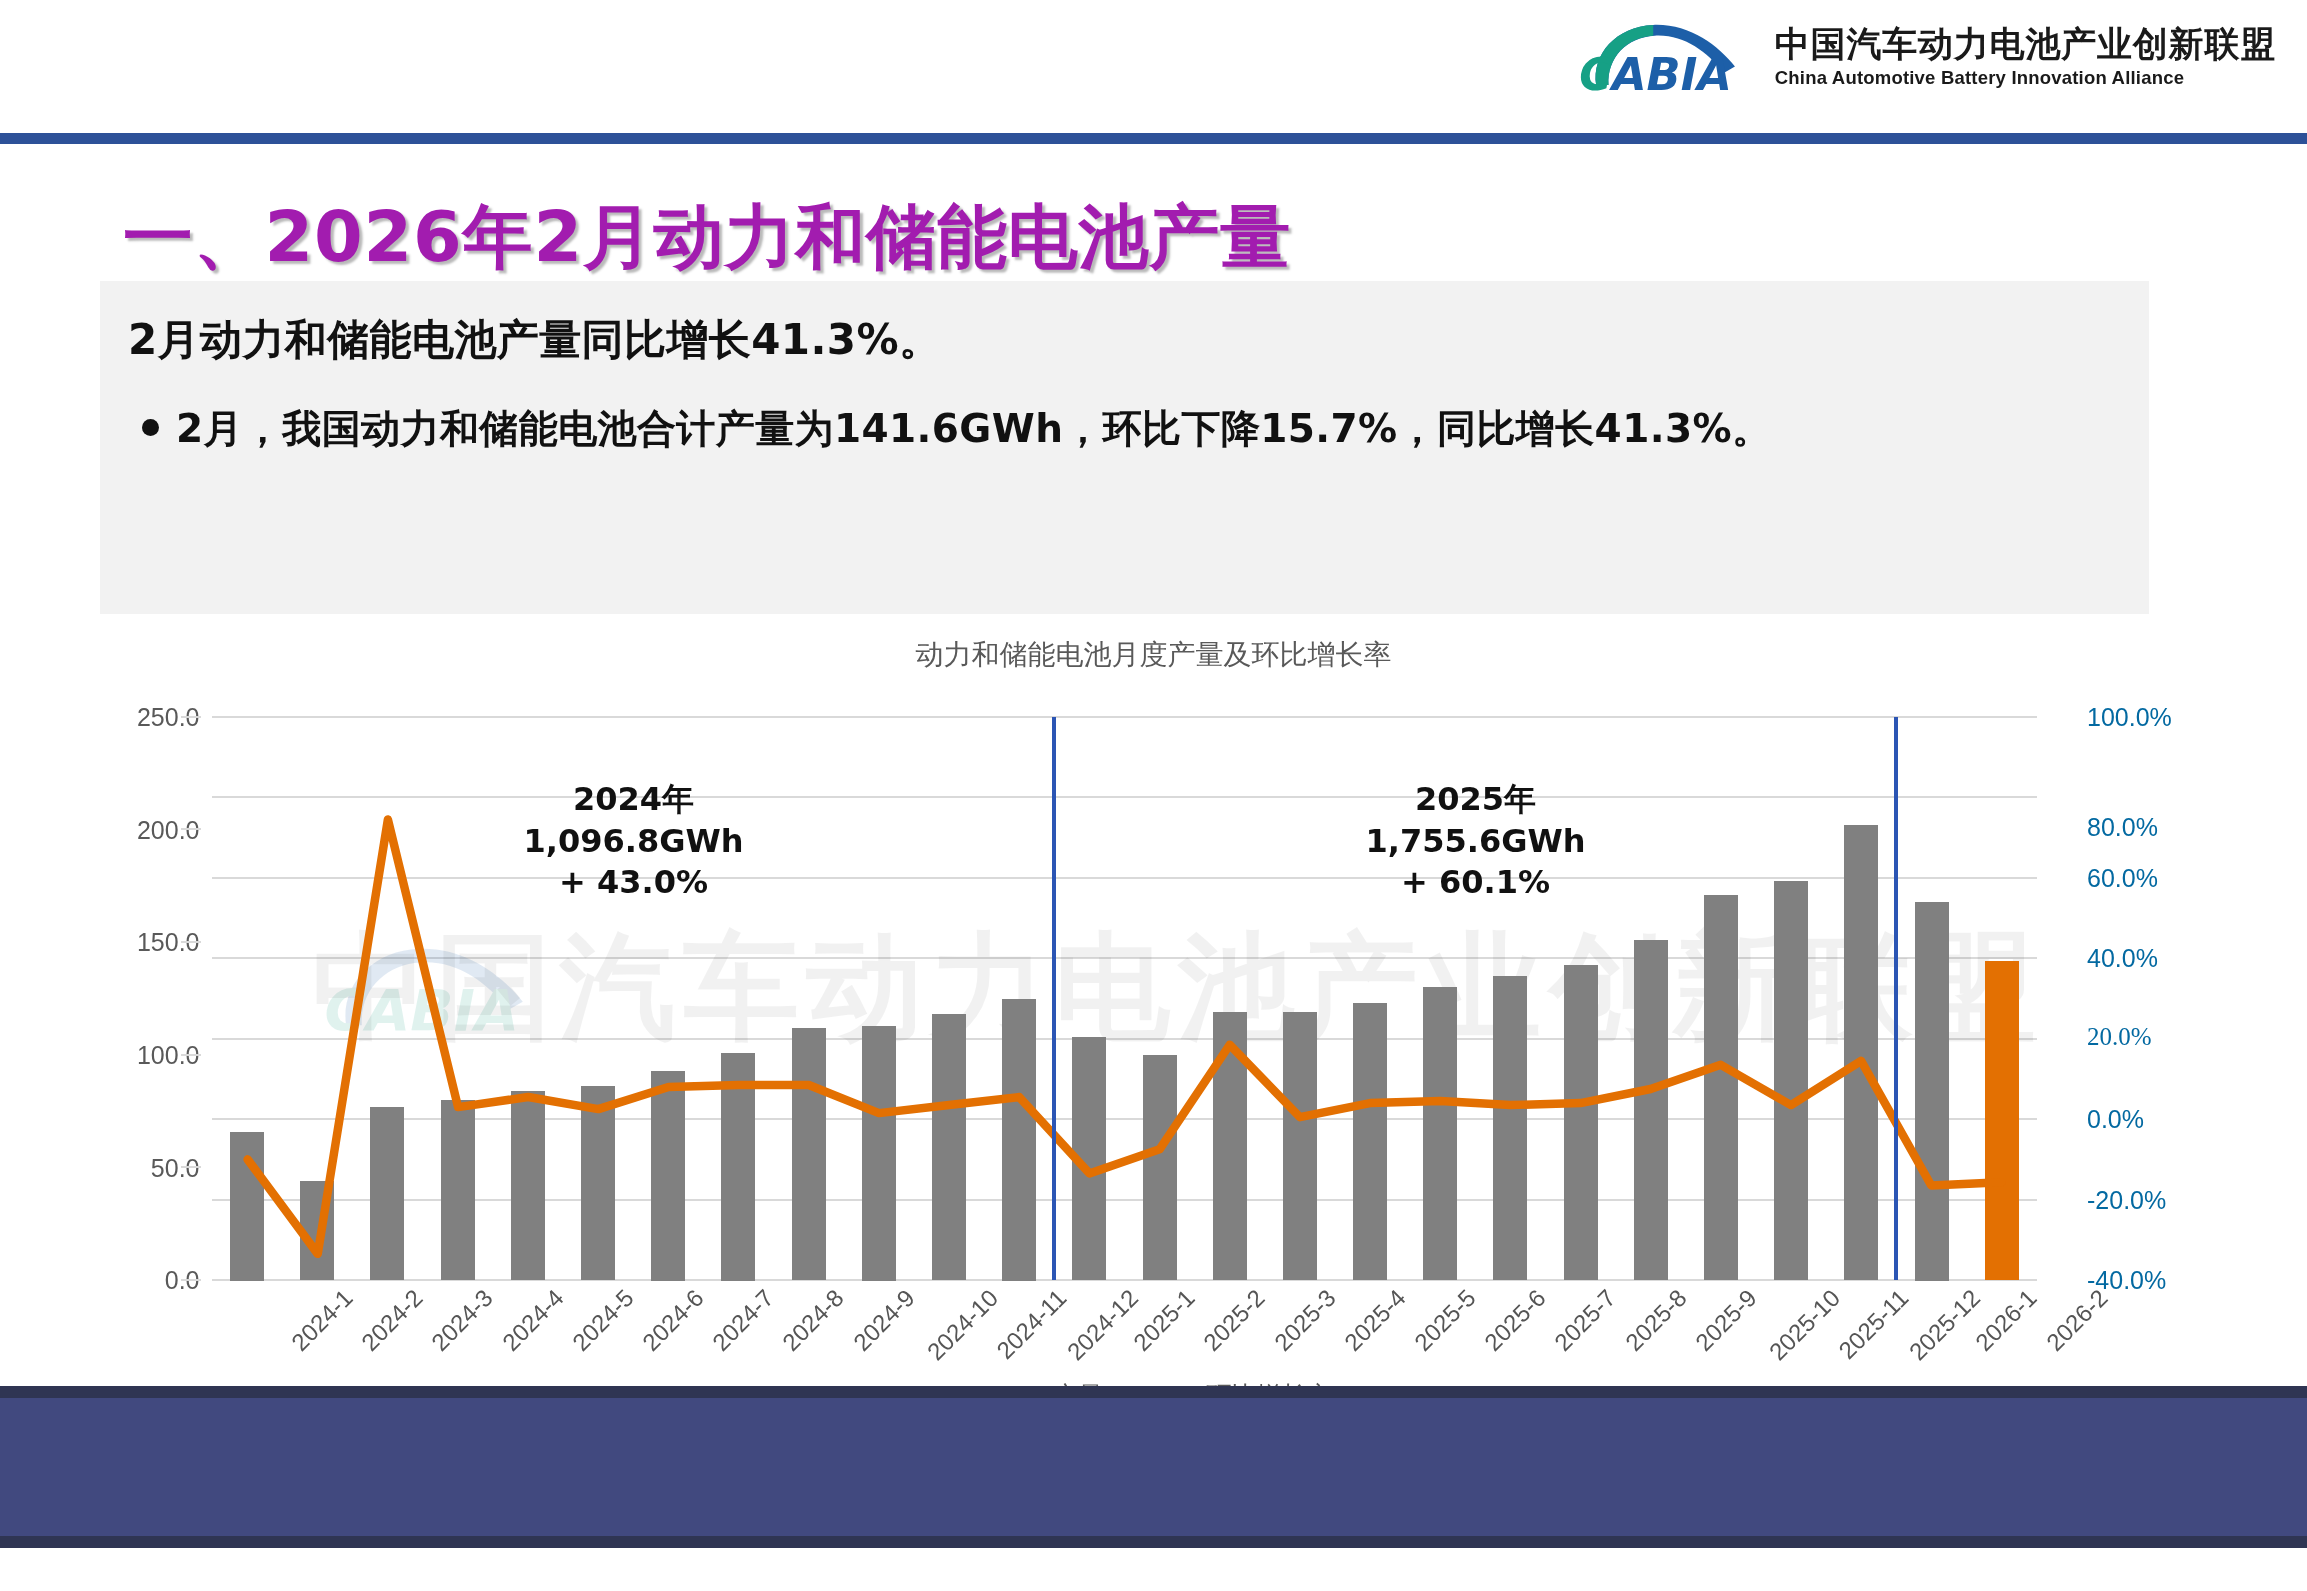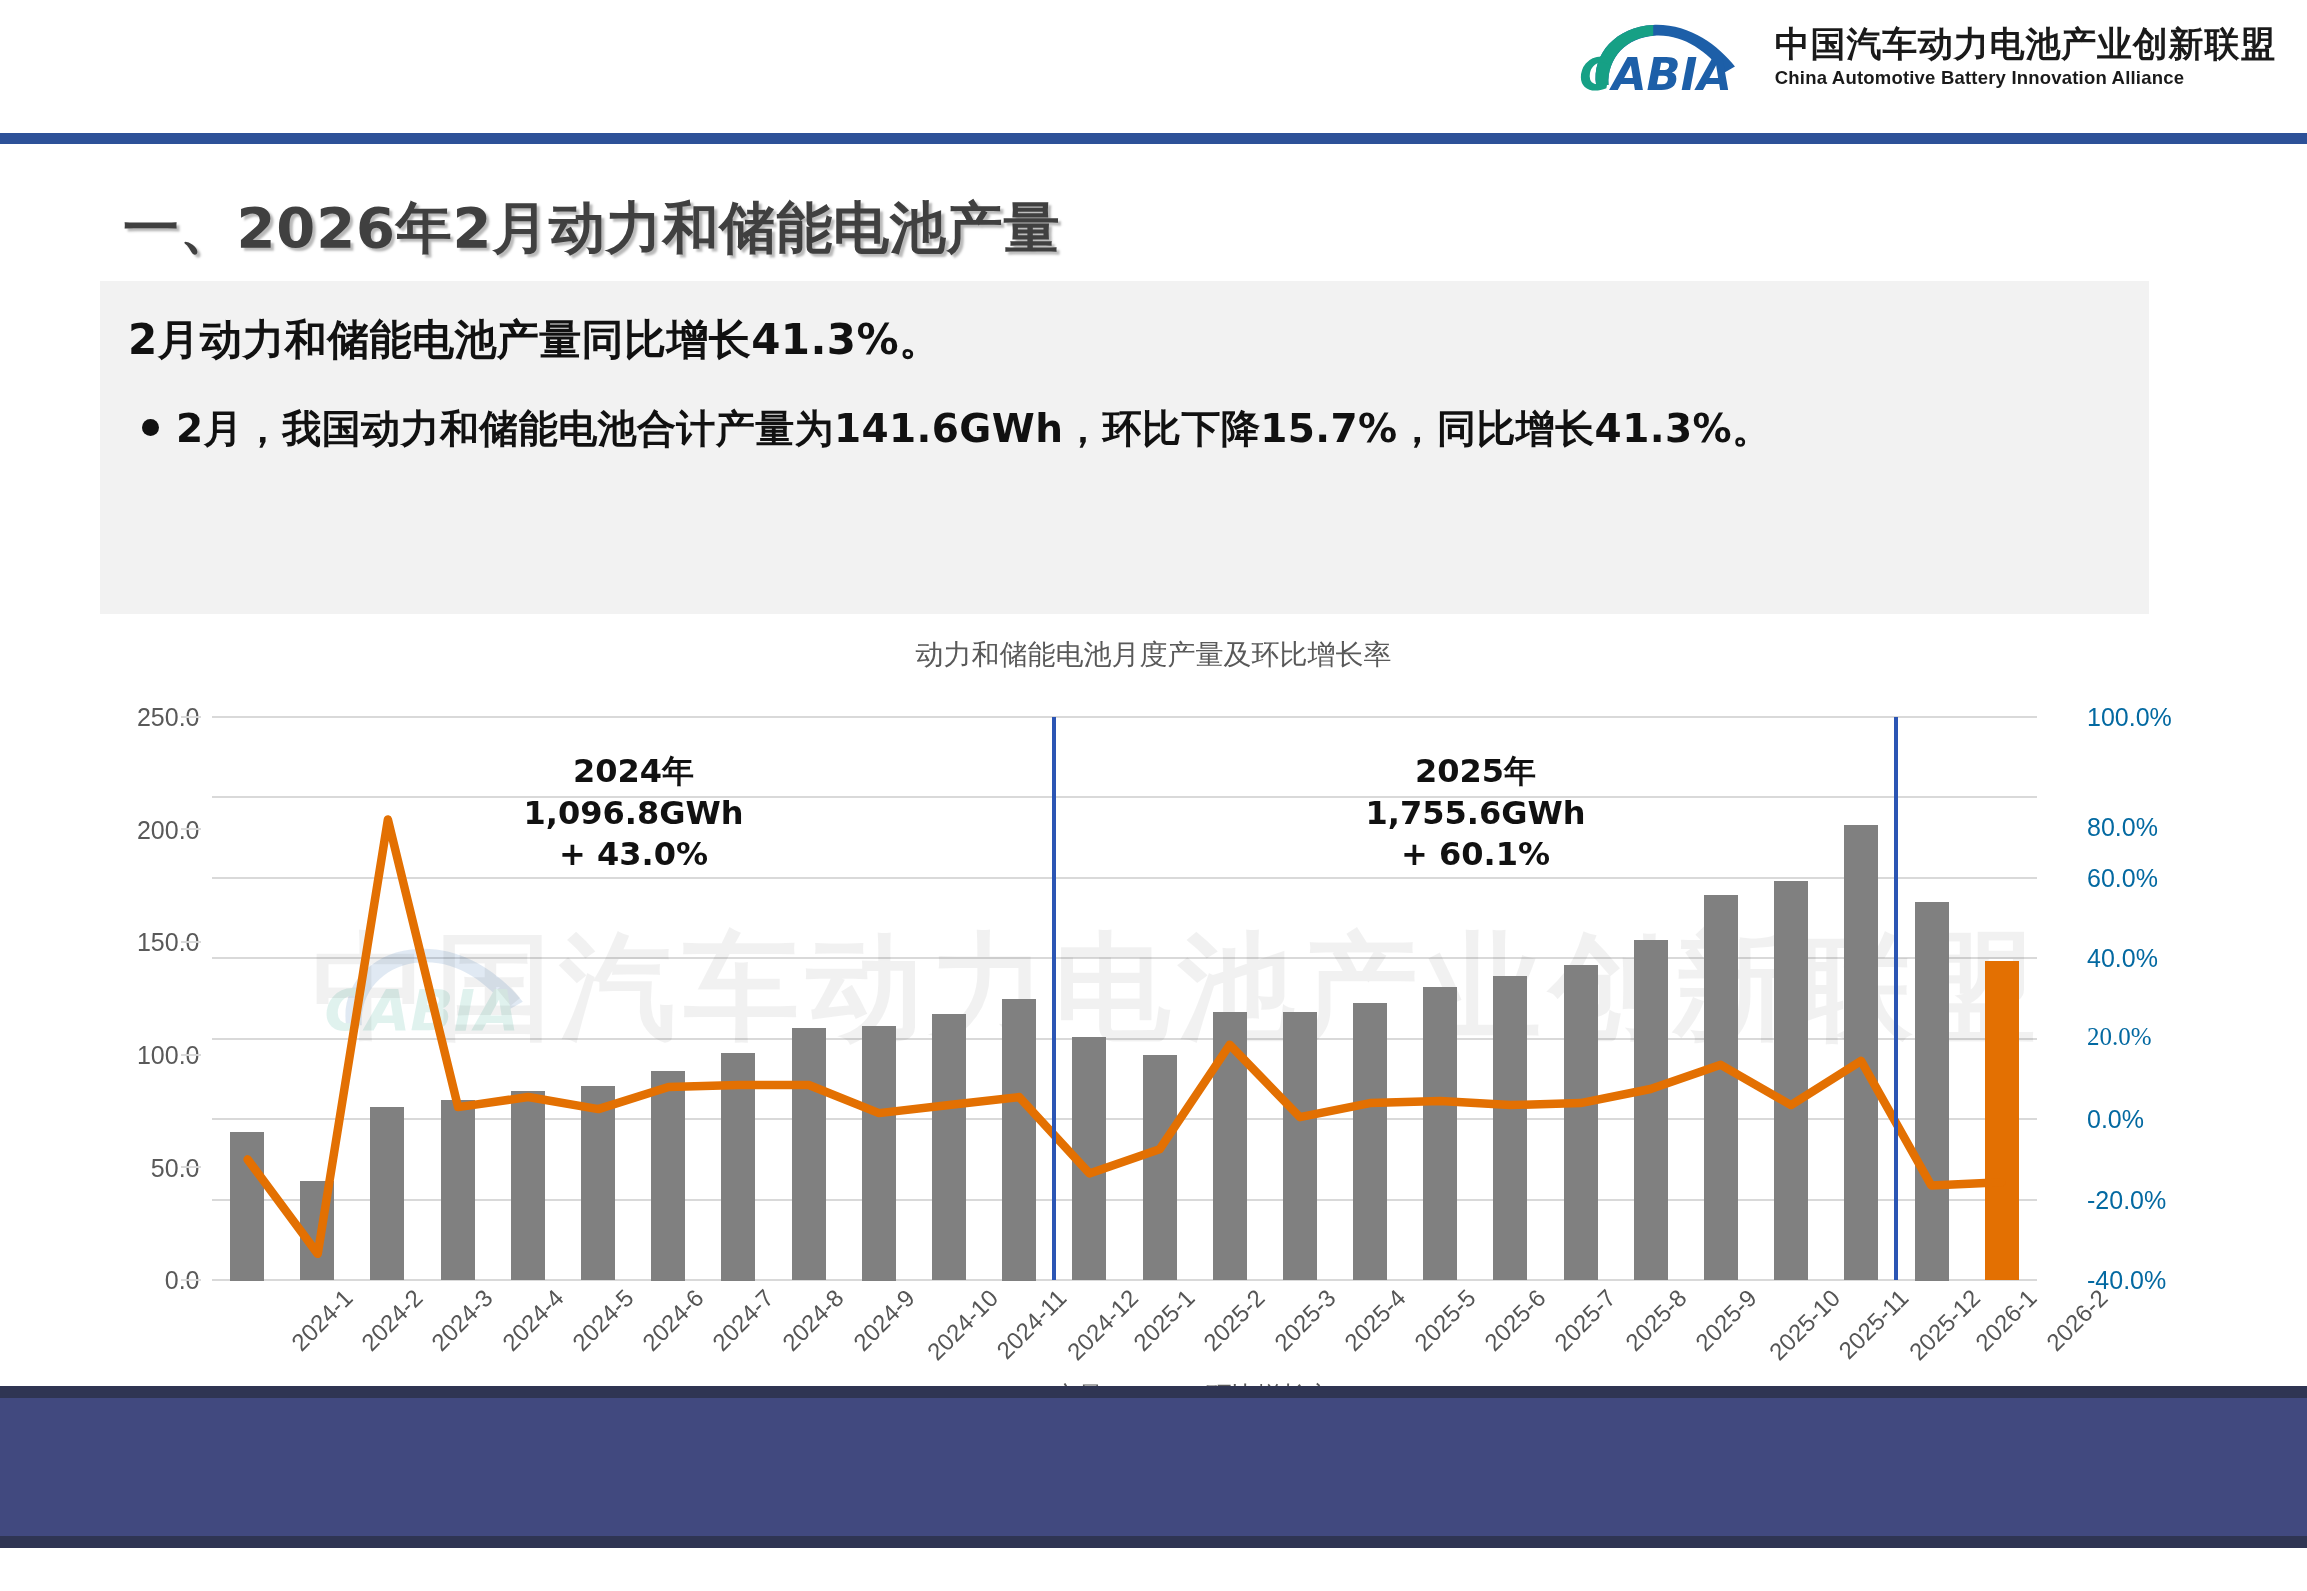--- a/index.html
+++ b/index.html
@@ -18,21 +18,21 @@
   .logo-mark { width:182px; height:85px; position:relative; }
   .logo-text { display:flex; flex-direction:column; align-items:flex-start; }
   .logo-cn { font-size:35px; font-weight:bold; color:#1a1a1a; letter-spacing:0.8px; line-height:1.15;
              font-family:"DejaVu Sans","Liberation Sans",sans-serif; }
   .logo-en { font-size:18.5px; font-weight:bold; color:#1a1a1a; letter-spacing:0.2px; margin-top:3.1px; }
   .header-rule { position:absolute; left:0; top:133px; width:2307px; height:10.8px; background:#2d5198; }
 
   
   .page-title {
     position:absolute; left:123px; top:191px;
-    font-size:56px; font-weight:bold; color:#404040;
+    font-size:70px; font-weight:bold; color:#a21caf;
     font-family:"DejaVu Sans","Liberation Sans",sans-serif;
     letter-spacing:0.8px; white-space:nowrap;
     text-shadow: 3.1px 3.1px 2.3px rgba(0,0,0,0.28);
   }
 
   
   .summary {
     position:absolute; left:100px; top:281px; width:2049px; height:333px;
     background:#f2f2f2;
     padding:31px 28px 0 28px;
@@ -101,20 +101,21 @@
   .bar.highlight { background:#e37002; }
 
   
   .divider { position:absolute; width:3.9px; background:#2b55b4; top:0; height:563px; }
 
   
   .annot {
     position:absolute; text-align:center; white-space:nowrap;
     font-size:32px; font-weight:bold; color:#111; line-height:1.30;
     font-family:"DejaVu Sans","Liberation Sans",sans-serif;
+    margin-top:28px;
   }
 
   
   .xlabels { position:absolute; left:212px; top:657px; width:1825px; height:123px; }
   .xlabel {
     position:absolute; top:0;
     font-size:24px; color:#555;
     transform-origin: right top;
     transform: rotate(-45deg);
     white-space:nowrap; text-align:right;

